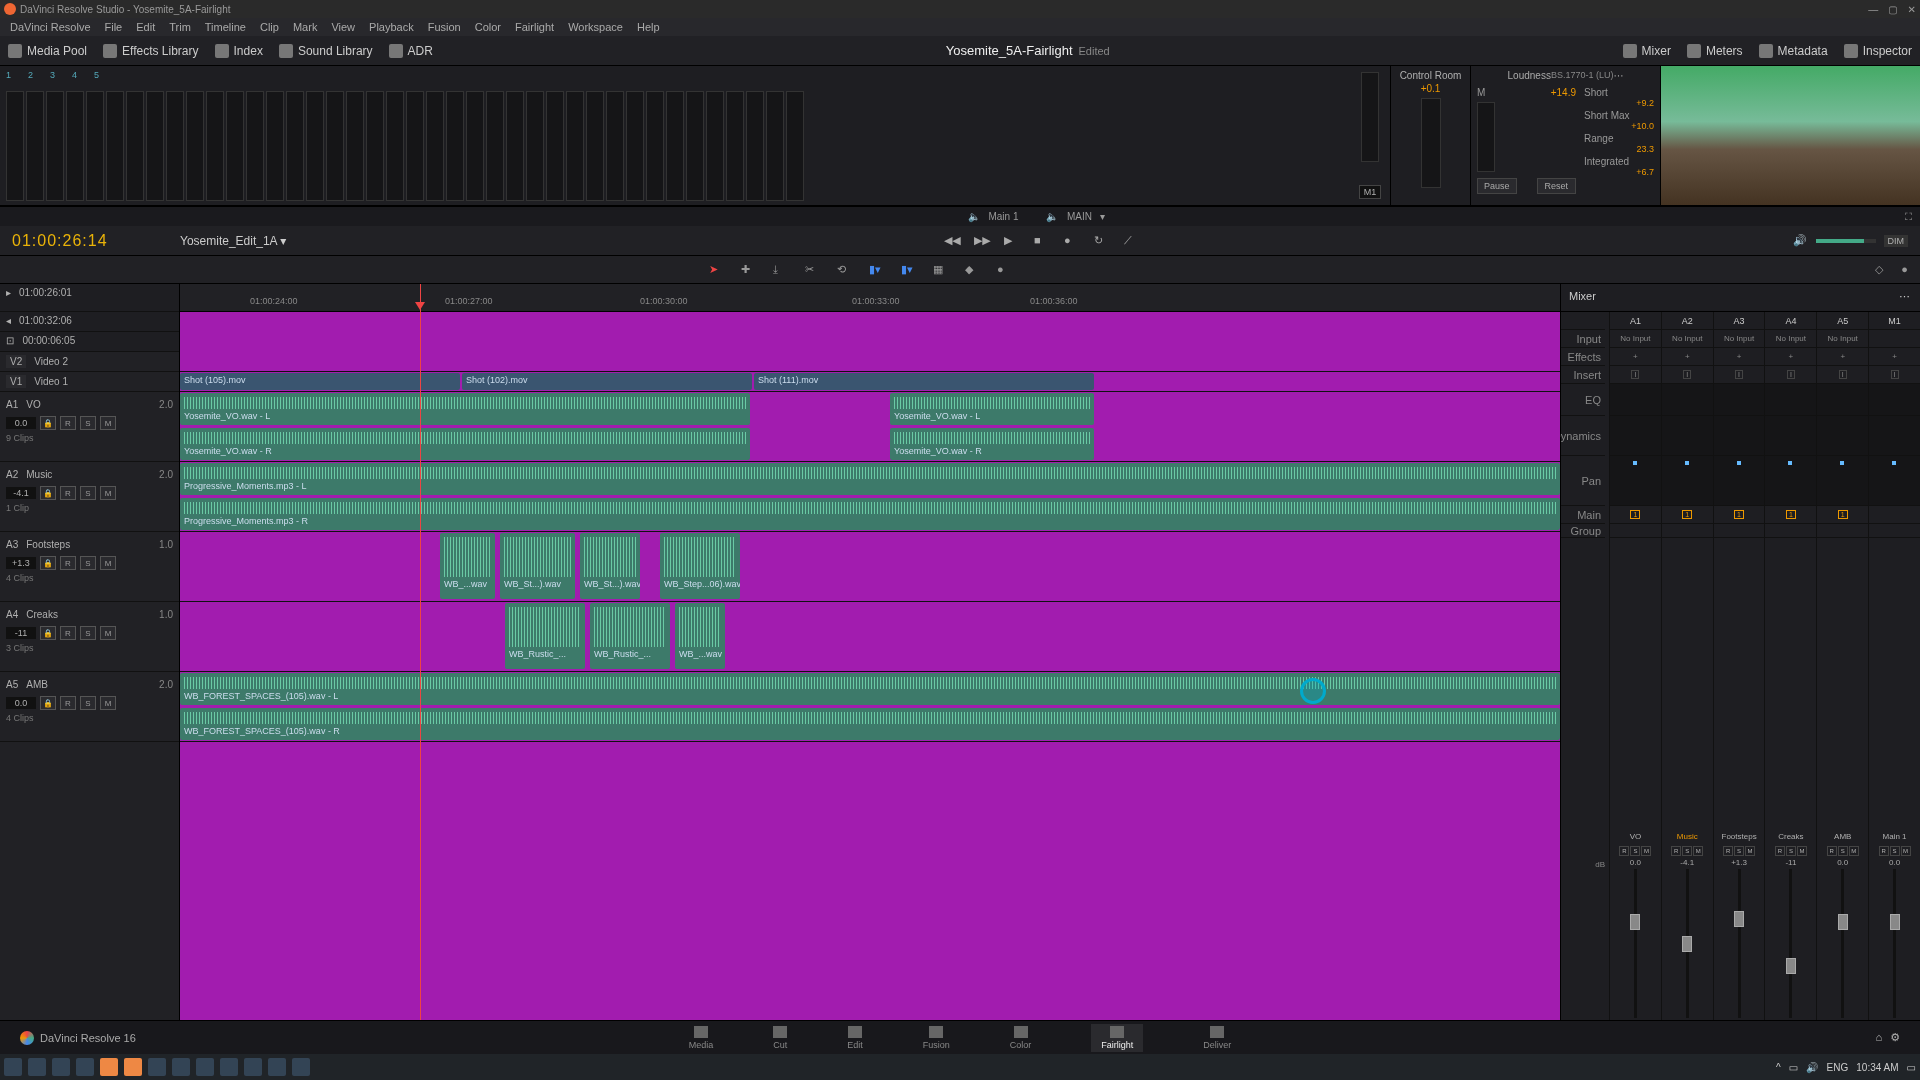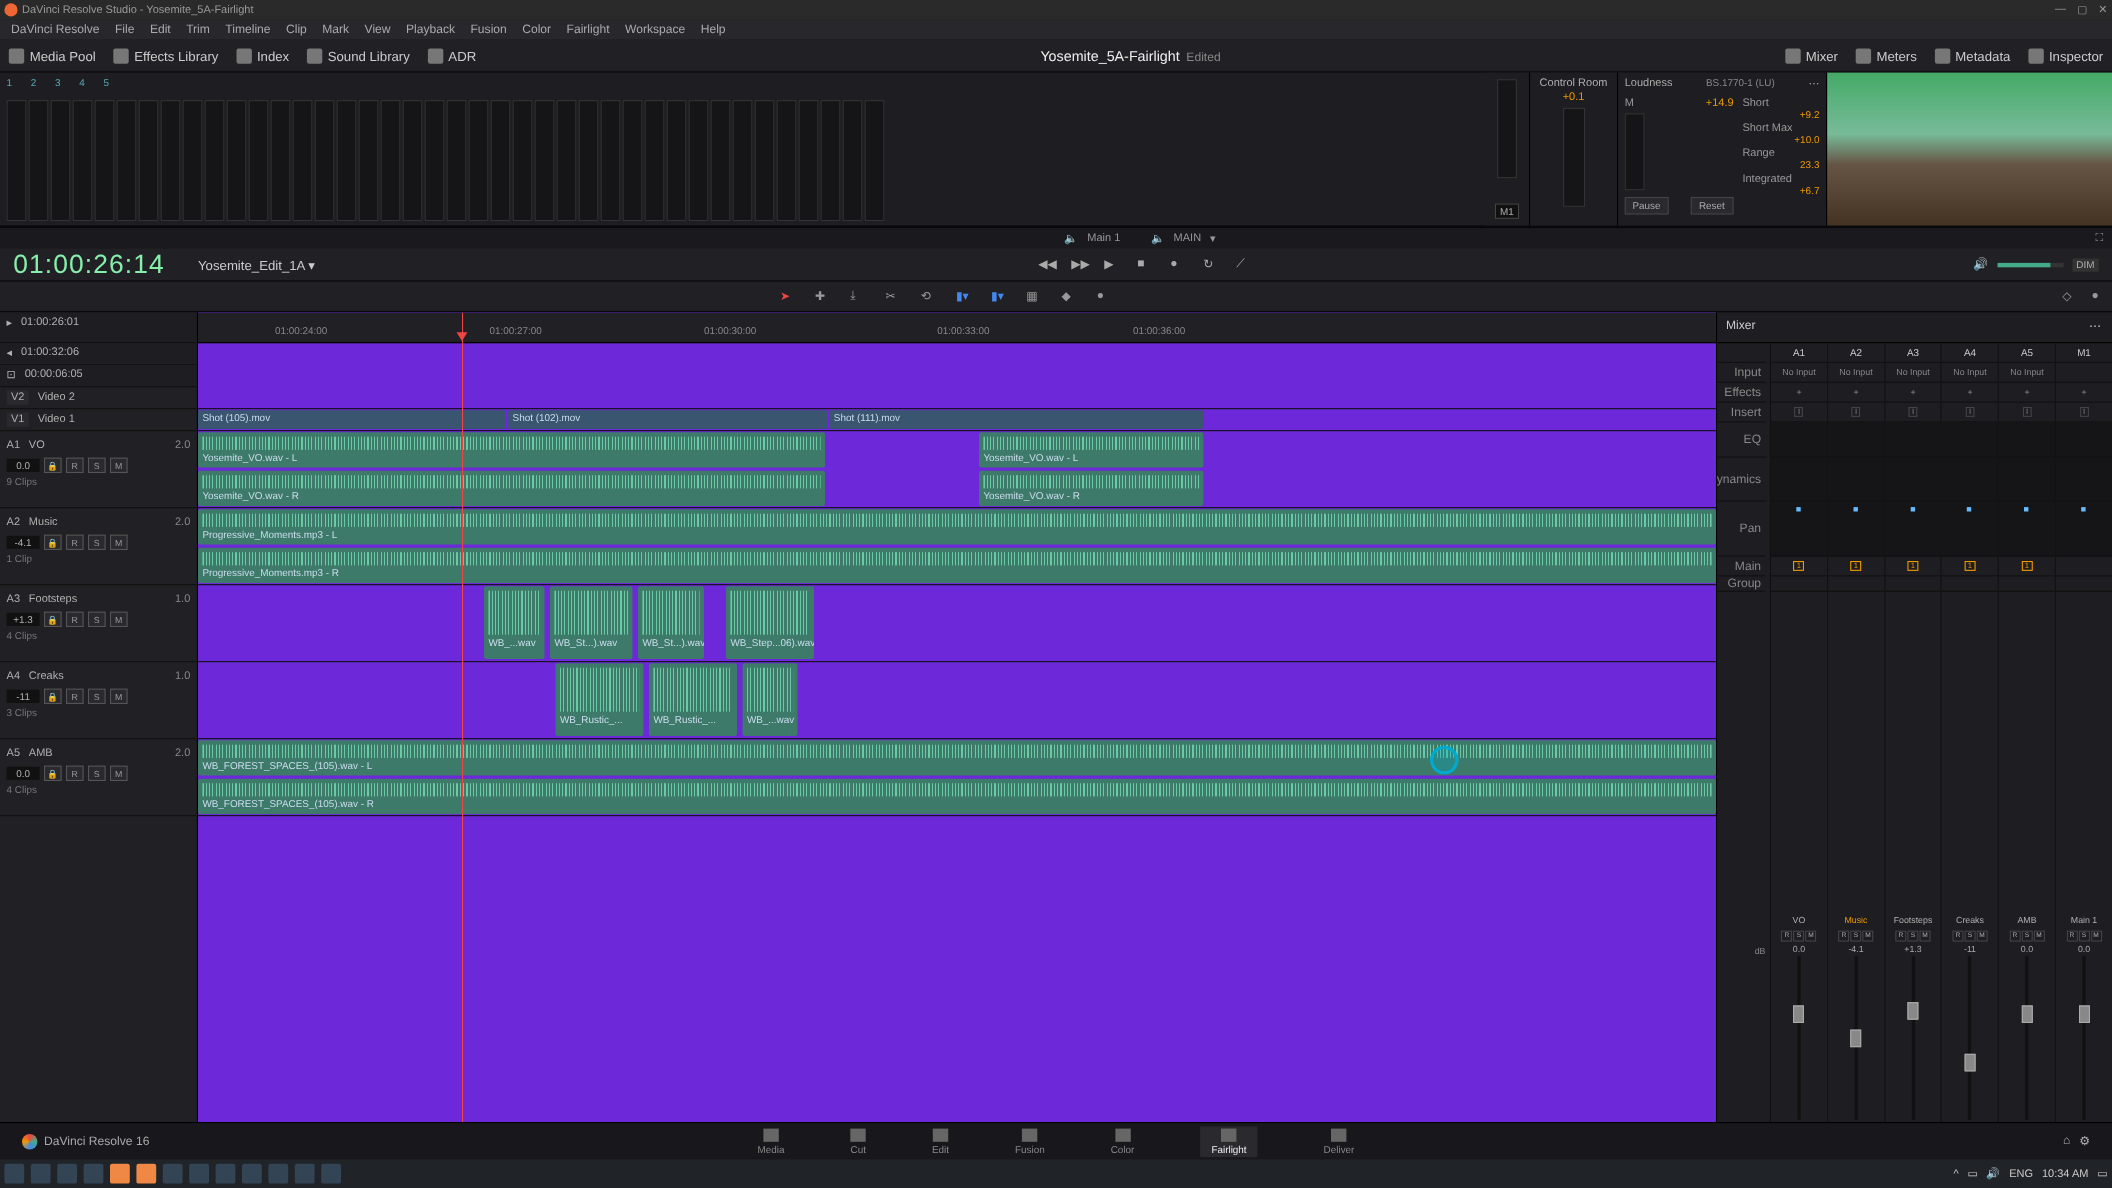--- a/index.html
+++ b/index.html
@@ -17,30 +17,30 @@
 .meters-row { height:140px; background:#1e1e22; display:flex; border-bottom:1px solid #000; }
 .meter-bank { flex:1; display:flex; align-items:flex-end; padding:4px 6px; gap:2px; position:relative; }
 .meter-nums { position:absolute; top:4px; left:6px; display:flex; gap:17px; font-size:9px; color:#777; }
 .meter-nums span:nth-child(-n+6){color:#5ab;}
 .vmeter { width:18px; height:110px; background:#151517; border:1px solid #333; }
 .busbox { width:40px; background:#1e1e22; display:flex; flex-direction:column; align-items:center; justify-content:flex-end; padding:6px 4px; }
 .busbox .lbl { background:#111; border:1px solid #444; padding:1px 4px; font-size:9px; margin-top:auto;}
 .rightpanels { display:flex; }
 .ctrlroom { width:80px; background:#1e1e22; border-left:1px solid #000; padding:4px; font-size:10px; text-align:center; }
 .loudness { width:190px; background:#1e1e22; border-left:1px solid #000; padding:4px 6px; font-size:10px; }
-.loudness .hdr { display:flex; justify-content:space-between; color:#aaa; }
+.loudness .hdr { display:flex; justify-content:center; color:#aaa; }
 .loudness .std { color:#888; font-size:9px; }
 .loudrow { display:flex; justify-content:space-between; margin-top:2px; }
 .loudrow .k { color:#999; }
 .loudbtns { display:flex; gap:20px; margin-top:6px; }
 .loudbtns button { flex:1; background:#2a2a2e; border:1px solid #444; color:#aaa; font-size:9px; padding:2px 0; }
 .preview { width:260px; background:linear-gradient(#4a6,#7b9 40%,#654 60%,#432); border-left:1px solid #000; position:relative; }
 .monrow { height:20px; background:#1a1a1e; display:flex; align-items:center; padding:0 8px; gap:8px; font-size:10px; color:#999; border-top:1px solid #000;}
 .transport-row { height:30px; background:#212125; display:flex; align-items:center; border-bottom:1px solid #000; }
-.timecode { width:180px; padding:0 12px; color:#86efac; font-size:24px; font-weight:300; letter-spacing:1px; }
+.timecode { width:180px; padding:0 12px; color:#eab308; font-size:16px; font-weight:300; letter-spacing:1px; }
 .tl-name { width:120px; color:#ccc; font-size:12px; }
 .transport-btns { flex:1; display:flex; justify-content:center; gap:16px; }
 .transport-btns .pb { width:14px; height:14px; color:#aaa; }
 .vol-area { display:flex; align-items:center; gap:8px; padding:0 12px; }
 .vol-slider { width:60px; height:4px; background:#333; position:relative; }
 .vol-slider::after { content:''; position:absolute; left:0; top:0; width:80%; height:100%; background:#4a8; }
 .dim { background:#333; padding:1px 4px; font-size:9px; }
 .tools-row { height:28px; background:#212125; display:flex; align-items:center; border-bottom:1px solid #000; }
 .tc-sub { width:180px; background:#1e1e22; }
 .tools-center { flex:1; display:flex; justify-content:center; gap:18px; }
@@ -51,21 +51,21 @@
 .th-row { border-bottom:1px solid #111; padding:3px 6px; }
 .th-vid { height:20px; display:flex; align-items:center; gap:8px; font-size:10px; }
 .th-vid .tag { background:#2a2a2e; padding:1px 4px; }
 .th-aud { }
 .th-aud .top { display:flex; align-items:center; gap:8px; font-size:10px; height:18px;}
 .th-aud .top .ch { margin-left:auto; color:#888; }
 .th-aud .ctrls { display:flex; gap:4px; align-items:center; height:20px;}
 .th-aud .ctrls .lvl { background:#111; padding:1px 4px; font-size:9px; width:30px; text-align:center;}
 .sqbtn { width:16px; height:14px; border:1px solid #555; background:#2a2a2e; font-size:8px; display:flex; align-items:center; justify-content:center; color:#999;}
 .th-aud .info { font-size:9px; color:#777; height:14px;}
-.timeline { flex:1; background:#6d28d9; position:relative; overflow:hidden; }
+.timeline { flex:1; background:#a21caf; position:relative; overflow:hidden; }
 .ruler { height:28px; background:#212125; border-bottom:1px solid #000; position:relative; }
 .ruler .tick { position:absolute; top:12px; font-size:9px; color:#888; }
 .playhead { position:absolute; top:0; bottom:0; width:1px; background:#e44; left:240px; z-index:10;}
 .playhead::before { content:''; position:absolute; top:18px; left:-5px; width:0; height:0; border:5px solid transparent; border-top:8px solid #e44; }
 .tl-tracks { position:relative; }
 .tl-vid { height:20px; border-bottom:1px solid #111; position:relative; }
 .tl-aud { border-bottom:1px solid #111; position:relative; }
 .clip { position:absolute; top:1px; bottom:1px; border-radius:2px; padding:2px 4px; font-size:9px; color:#cde; overflow:hidden;}
 .clip-v { background:#3a5570; }
 .clip-a { background:#3d7a6a; }

